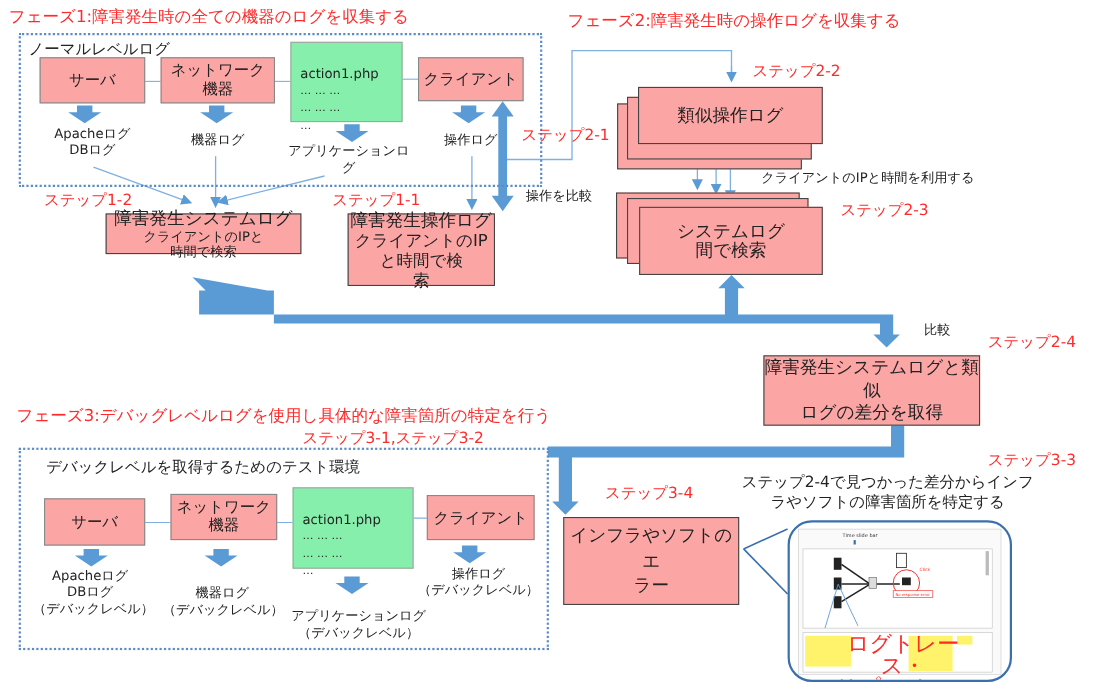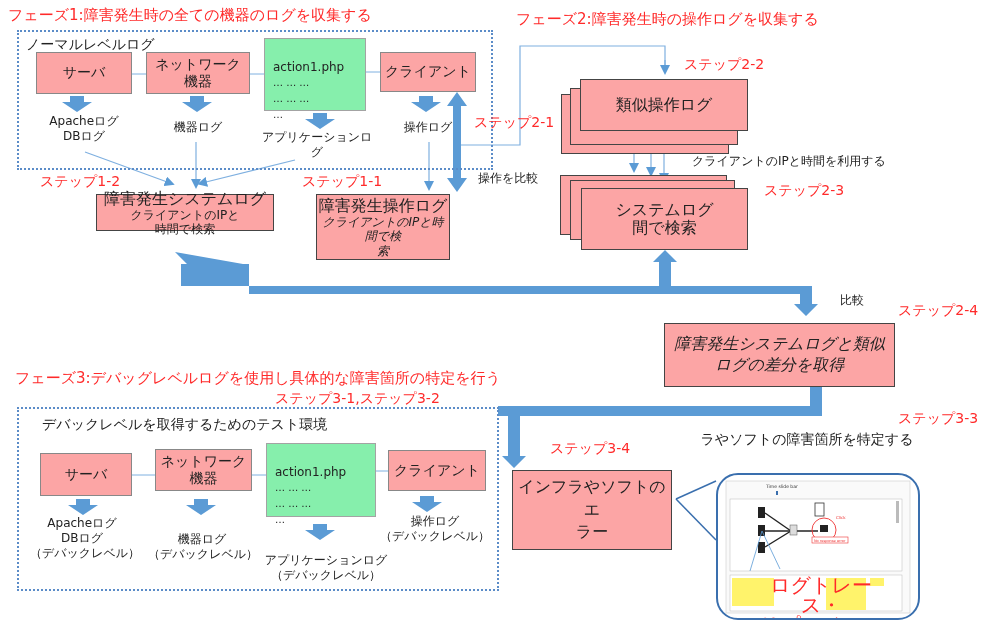--- a/index.html
+++ b/index.html
@@ -10,21 +10,21 @@
   .phase { font-size: 15px; white-space: nowrap; }
   .step { font-size: 14px; white-space: nowrap; color: #ff2a2a; }
   .box { position: absolute; border: 1px solid #444; background: #fca5a5; box-sizing: border-box;
          display: flex; flex-direction: column; align-items: center; justify-content: center; text-align: center; }
   .gbox { border-color: #888; }
   .dotted { position: absolute; border: 2px dotted #5b8cc8; box-sizing: border-box; }
   .lbl { font-size: 12px; text-align: center; line-height: 1.25; white-space: nowrap; }
   .t14 { font-size: 14px; }
   .t16 { font-size: 16px; }
   .t12 { font-size: 12px; }
-  .t11 { font-size: 12px; font-style: italic; }
+  .t11 { font-size: 15px; }
   .code { position: absolute; border: 1px solid #a3a3a3; background: #86efac; box-sizing: border-box;
           padding: 20px 8px; font-size: 12px; line-height: 20px; }
   svg.overlay { position: absolute; left: 0; top: 0; pointer-events: none; }
 </style>
 </head>
 <body>
 
 <svg class="overlay" width="1000" height="623">
   <defs>
     <marker id="tri" markerWidth="10" markerHeight="10" refX="5" refY="5" orient="auto" markerUnits="userSpaceOnUse">
@@ -151,21 +151,21 @@
 
 <div class="box" style="left:560px; top:175px; width:167px; height:60px;"></div>
 <div class="box" style="left:570px; top:180px; width:165px; height:60px;"></div>
 <div class="box t16" style="left:581px; top:188px; width:167px; height:62px; line-height:1.15;">
   <span>システムログ</span>
   <span>間で検索</span>
 </div>
 
 <div class="abs t12" style="left:828px; top:292px;margin-left:12px;">比較</div>
 
-<div class="box t16" style="left:664px; top:323px; width:231px; height:64px; line-height:1.3;font-style:italic;">
+<div class="box t16" style="left:694px; top:323px; width:197px; height:64px; line-height:1.3;">
   <span>障害発生システムログと類似</span>
   <span>ログの差分を取得</span>
 </div>
 
 <div class="abs step" style="left:275px; top:390px;">ステップ3-1,ステップ3-2</div>
 <div class="abs step" style="left:898px; top:410px;">ステップ3-3</div>
 <div class="abs step" style="left:550px; top:440px;">ステップ3-4</div>
 
 <div class="dotted" style="left:17px; top:407px; width:482px; height:184px;"></div>
 <div class="abs t14" style="left:42px; top:416px;">デバックレベルを取得するためのテスト環境</div>
@@ -204,20 +204,21 @@
   <div>操作ログ</div>
   <div>（デバックレベル）</div>
 </div>
 
 <div class="box t16" style="left:512px; top:470px; width:160px; height:80px; line-height:1.4;">
   <span>インフラやソフトのエ</span>
   <span>ラー</span>
 </div>
 
 <div class="abs t14" style="left:672px; top:430px; text-align:center; width:270px; line-height:1.3;">
+  <div>ステップ2-4で見つかった差分からインフ</div>
   <div>ラやソフトの障害箇所を特定する</div>
 </div>
 
 <div class="abs" style="left:716px; top:473px; width:204px; height:147px; border:2px solid #3a6fae; border-radius:22px; background:#fff; box-sizing:border-box; overflow:hidden;">
   <svg width="204" height="147">
     <rect x="8" y="6" width="184" height="132" fill="#fafafa" stroke="#ccc" stroke-width="0.6"></rect>
     <text x="48" y="13" font-size="4.5" fill="#333">Time slide bar</text>
     <rect x="58" y="16" width="2" height="4" fill="#3a6fae"></rect>
     <rect x="12" y="24" width="172" height="72" fill="#fff" stroke="#bbb" stroke-width="0.5"></rect>
     <rect x="178" y="26" width="3" height="22" fill="#bbb"></rect>

